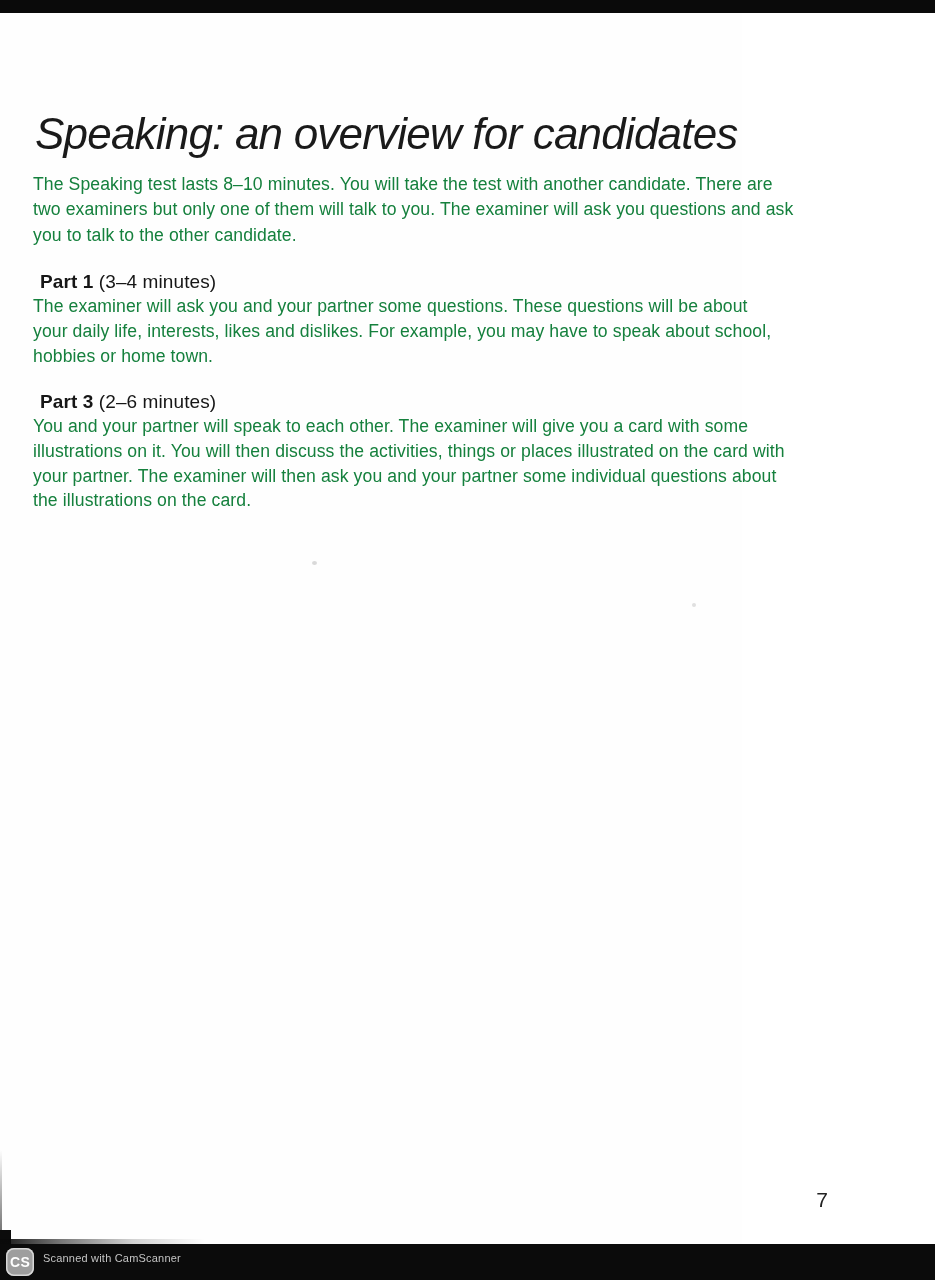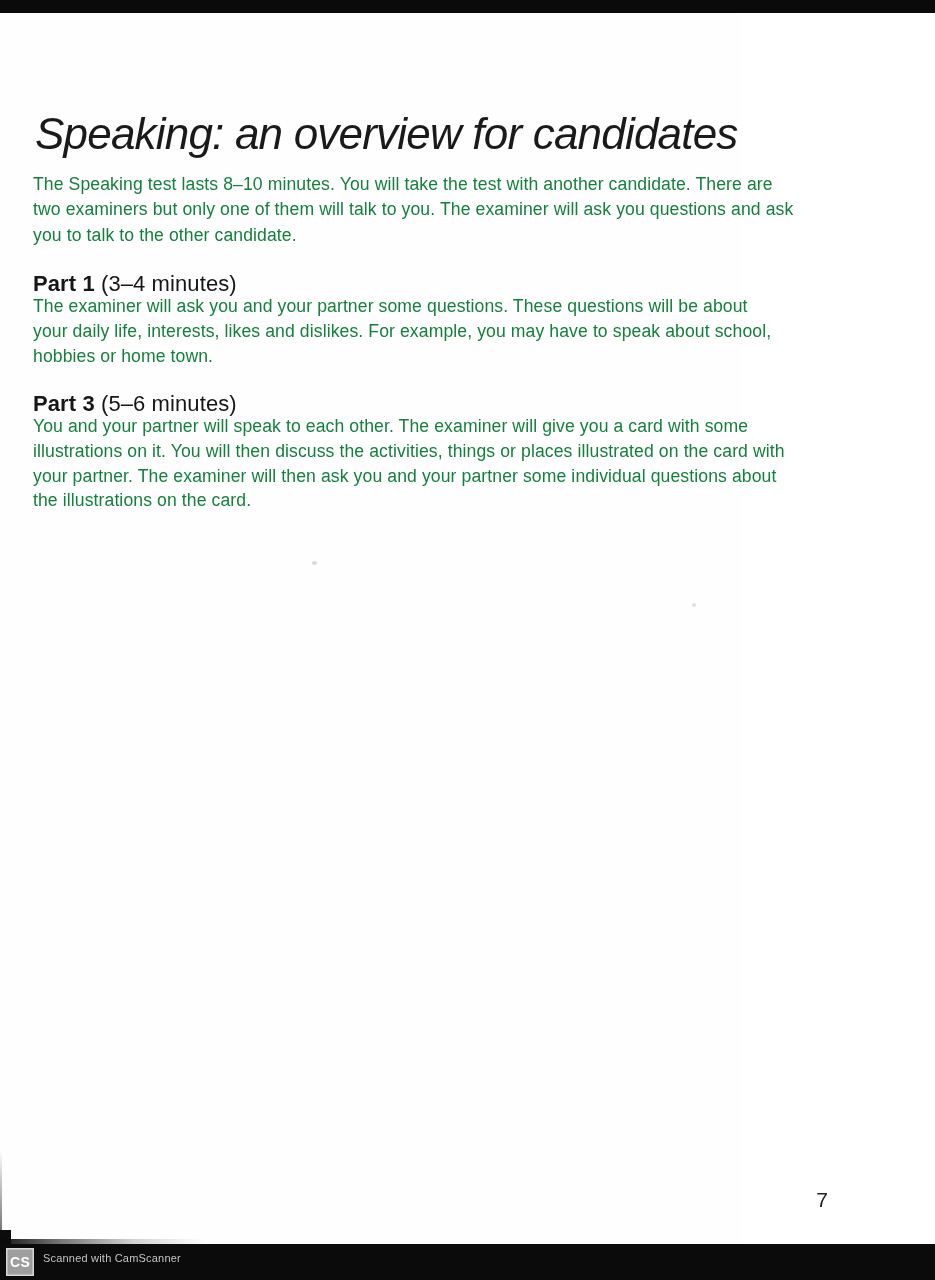--- a/index.html
+++ b/index.html
@@ -21,22 +21,22 @@
     font-size:44px;font-style:italic;font-weight:400;
     letter-spacing:-0.8px;color:#1a1a1a;white-space:pre;
   }
   .para{
     position:absolute;left:33px;
     font-size:17.6px;line-height:24.8px;color:#15803d;
     white-space:pre;letter-spacing:0.1px;
   }
   .intro{top:172px;line-height:25.3px;}
   .sec-heading{
-    position:absolute;left:33px;
-    font-size:22px;color:#161616;white-space:pre;letter-spacing:0.1px;
+    position:absolute;left:40px;
+    font-size:19px;color:#161616;white-space:pre;letter-spacing:0.1px;
   }
   .sec-heading .bold{font-weight:700;}
   .p1-head{top:271px;}
   .p1-body{top:294px;}
   .p2-head{top:391px;}
   .p2-body{top:414px;}
   .page-number{
     position:absolute;left:810px;top:1188px;width:24px;text-align:center;
     font-size:21px;color:#222222;
   }
@@ -53,21 +53,21 @@
   .corner-streak{
     position:absolute;left:0;top:1239px;width:205px;height:5px;
     background:linear-gradient(to right, rgba(10,10,10,0.95) 0%, rgba(10,10,10,0.55) 30%, rgba(10,10,10,0.18) 65%, rgba(10,10,10,0) 100%);
   }
   .footer-band{
     position:absolute;left:0;top:1244px;width:935px;height:36px;
     background:#0b0b0b;
   }
   .cs-badge{
     position:absolute;left:6px;top:4px;width:28px;height:28px;
-    background:#9e9e9e;border-radius:0;
+    background:#9e9e9e;border-radius:8px;
     display:flex;align-items:center;justify-content:center;
     box-shadow:inset 0 0 0 1.5px #d7d7d7;
   }
   .cs-badge span{
     font-size:14px;font-weight:700;color:#ffffff;letter-spacing:0.3px;
   }
   .footer-label{
     position:absolute;left:43px;top:8px;
     font-size:11px;color:#c4c4c4;letter-spacing:0.2px;white-space:pre;
   }
@@ -83,21 +83,21 @@
 
   <div class="para intro">The Speaking test lasts 8–10 minutes. You will take the test with another candidate. There are
 two examiners but only one of them will talk to you. The examiner will ask you questions and ask
 you to talk to the other candidate.</div>
 
   <div class="sec-heading p1-head"><span class="bold">Part 1</span><span> (3–4 minutes)</span></div>
   <div class="para p1-body">The examiner will ask you and your partner some questions. These questions will be about
 your daily life, interests, likes and dislikes. For example, you may have to speak about school,
 hobbies or home town.</div>
 
-  <div class="sec-heading p2-head"><span class="bold">Part 3</span><span> (5–6 minutes)</span></div>
+  <div class="sec-heading p2-head"><span class="bold">Part 3</span><span> (2–6 minutes)</span></div>
   <div class="para p2-body">You and your partner will speak to each other. The examiner will give you a card with some
 illustrations on it. You will then discuss the activities, things or places illustrated on the card with
 your partner. The examiner will then ask you and your partner some individual questions about
 the illustrations on the card.</div>
 
   <div class="speck speck-1"></div>
   <div class="speck speck-2"></div>
 
   <div class="page-number">7</div>
 

